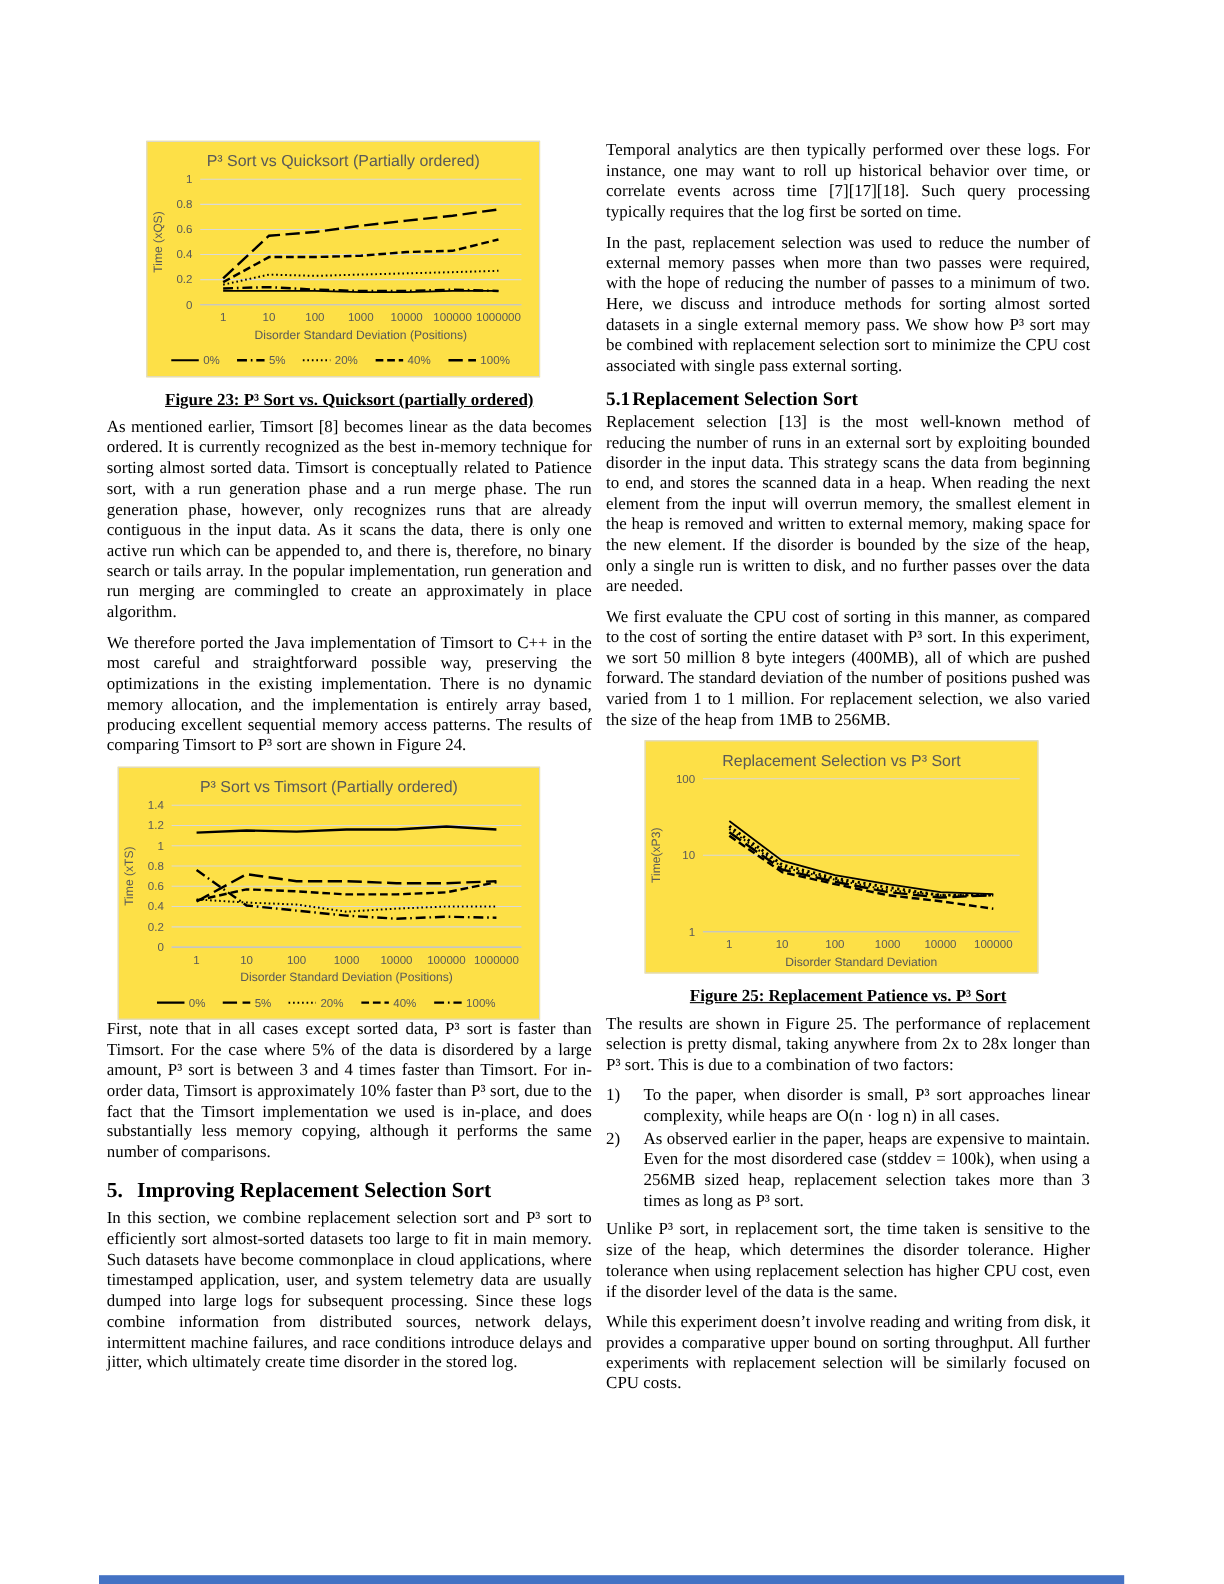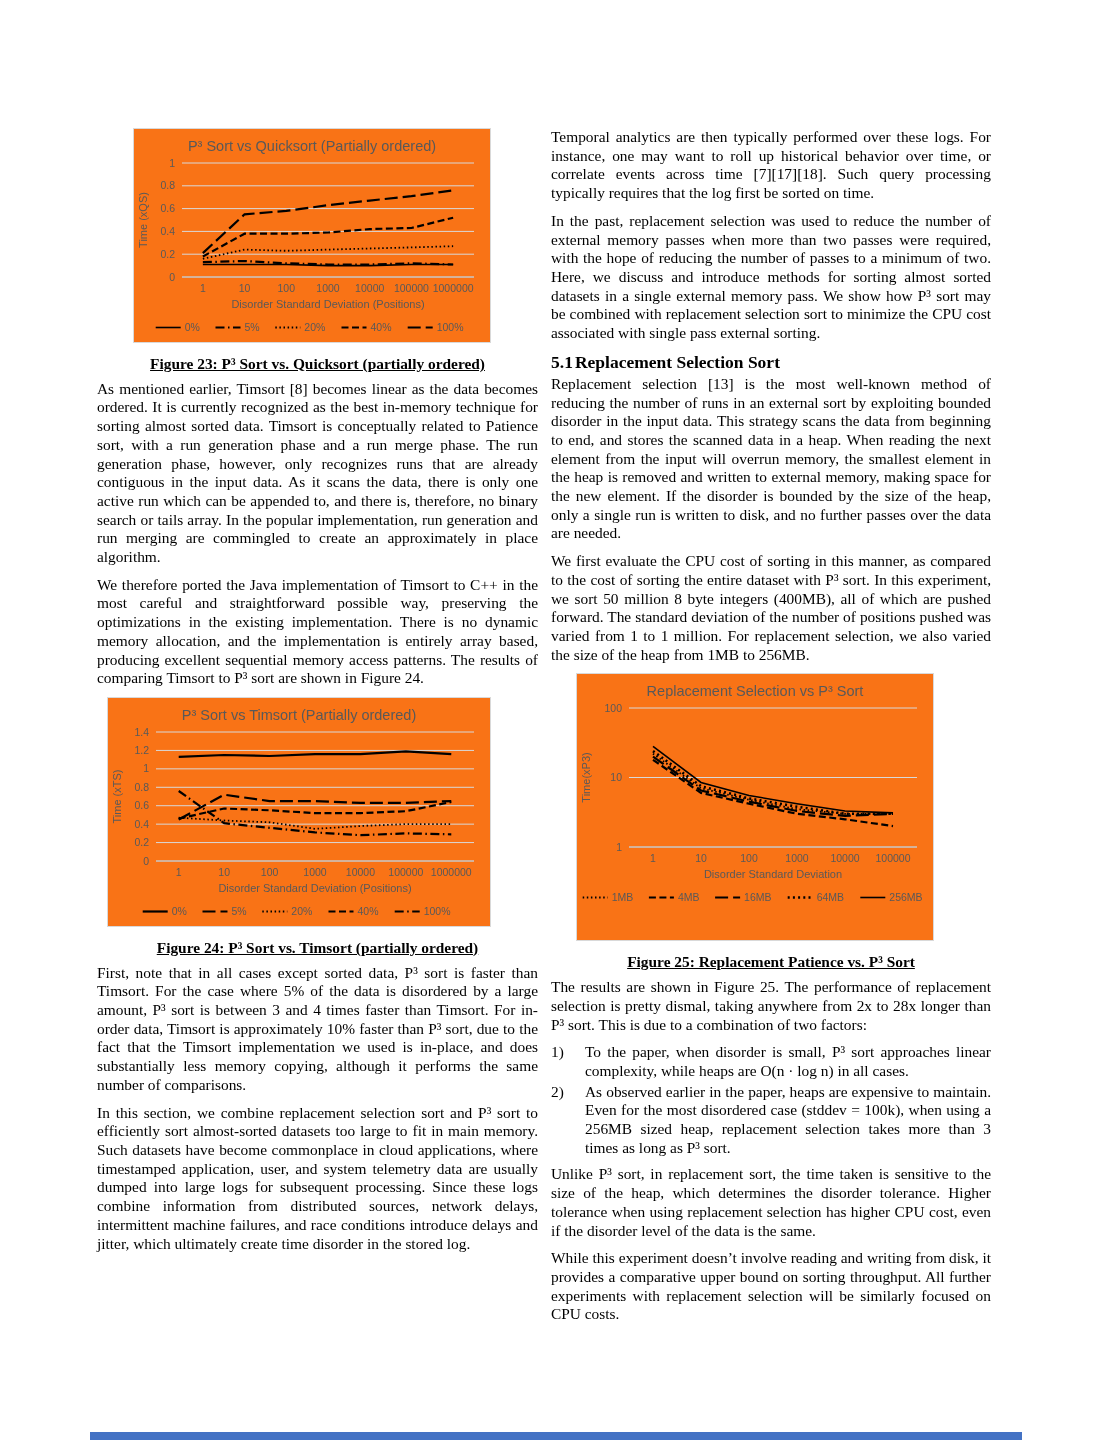--- a/index.html
+++ b/index.html
@@ -5,42 +5,42 @@
   html,body{margin:0;padding:0;}
   body{
     width:1113px;height:1440px;position:relative;background:#ffffff;
     font-family:"Liberation Serif", serif;color:#000;
   }
   .col{position:absolute;top:128px;width:441px;text-align:justify;}
   #left-col{left:97px;}
   #right-col{left:551px;width:440px;}
   p{margin:0 0 9px;font-size:15.4px;line-height:1.215;}
   .fig-box{
-    border:1px solid #d9d9d9;background:#f97316;box-sizing:border-box;overflow:hidden;
+    border:1px solid #d9d9d9;background:#fde047;box-sizing:border-box;overflow:hidden;
   }
   .fig-caption{
     font-weight:bold;text-align:center;font-size:15.4px;line-height:1.15;
     margin:12px 0 7px;
     text-decoration:underline;
   }
   h2.sec{
     font-size:19.5px;margin:14px 0 5px;text-align:left;line-height:1.15;
   }
   h3.subsec{
     font-size:17.5px;margin:8px 0 3px;text-align:left;line-height:1.15;
   }
   .sec-num{margin-right:13px;}
   .subsec-num{margin-right:2px;}
   .num-list{margin:0 0 8px;}
   .num-item{display:flex;margin:0 0 2px;}
   .num-item .marker{flex:0 0 34px;font-size:15.4px;line-height:1.215;}
   .num-item .li-text{flex:1;font-size:15.4px;line-height:1.215;text-align:justify;}
   #fig23-box{width:358px;height:215px;margin-left:36px;}
   #fig24-box{width:384px;height:230px;margin-left:10px;margin-top:1px;}
-  #fig25-box{width:358px;height:268px;margin-left:25px;margin-top:1px;}
+  #fig25-box{width:358px;height:212px;margin-left:35px;margin-top:1px;}
   .footer-bar{position:absolute;left:90px;bottom:0;width:932px;height:8px;}
 </style>
 </head>
 <body>
 
 <div class="col" id="left-col">
 
   <div class="fig-box" id="fig23-box"><svg width="356" height="213" viewBox="0 0 356 213" font-family="&quot;Liberation Sans&quot;, sans-serif">
         <text x="178" y="22" text-anchor="middle" font-size="14.5" fill="#595959">P³ Sort vs Quicksort (Partially ordered)</text>
         <line x1="48" x2="340" y1="148" y2="148" stroke="#d9d9d9" stroke-width="1"></line>
@@ -123,24 +123,24 @@
         <text x="63.69999999999999" y="217" font-size="10.5" fill="#595959">0%</text>
         <line x1="94.49999999999999" x2="119.49999999999999" y1="213.5" y2="213.5" stroke="#000000" stroke-width="2.2" stroke-dasharray="13 5"></line>
         <text x="123.49999999999999" y="217" font-size="10.5" fill="#595959">5%</text>
         <line x1="154.29999999999998" x2="179.29999999999998" y1="213.5" y2="213.5" stroke="#000000" stroke-width="1.8" stroke-dasharray="1.5 2.6"></line>
         <text x="183.29999999999998" y="217" font-size="10.5" fill="#595959">20%</text>
         <line x1="220.5" x2="245.5" y1="213.5" y2="213.5" stroke="#000000" stroke-width="2.2" stroke-dasharray="7 3.5"></line>
         <text x="249.5" y="217" font-size="10.5" fill="#595959">40%</text>
         <line x1="286.7" x2="311.7" y1="213.5" y2="213.5" stroke="#000000" stroke-width="2.2" stroke-dasharray="9 3.5 1.5 3.5"></line>
         <text x="315.7" y="217" font-size="10.5" fill="#595959">100%</text>
       </svg></div>
-  <div class="fig-caption">Figure 24: P³ Sort vs. Timsort (partially ordered)</div>
 
   <p>First, note that in all cases except sorted data, P³ sort is faster than Timsort. For the case where 5% of the data is disordered by a large amount, P³ sort is between 3 and 4 times faster than Timsort. For in-order data, Timsort is approximately 10% faster than P³ sort, due to the fact that the Timsort implementation we used is in-place, and does substantially less memory copying, although it performs the same number of comparisons.</p>
 
+  <h2 class="sec"><span class="sec-num">5.</span><span>Improving Replacement Selection Sort</span></h2>
   <p>In this section, we combine replacement selection sort and P³ sort to efficiently sort almost-sorted datasets too large to fit in main memory. Such datasets have become commonplace in cloud applications, where timestamped application, user, and system telemetry data are usually dumped into large logs for subsequent processing. Since these logs combine information from distributed sources, network delays, intermittent machine failures, and race conditions introduce delays and jitter, which ultimately create time disorder in the stored log.</p>
 
 </div>
 
 <div class="col" id="right-col">
 
   <p>Temporal analytics are then typically performed over these logs. For instance, one may want to roll up historical behavior over time, or correlate events across time [7][17][18]. Such query processing typically requires that the log first be sorted on time.</p>
   <p>In the past, replacement selection was used to reduce the number of external memory passes when more than two passes were required, with the hope of reducing the number of passes to a minimum of two. Here, we discuss and introduce methods for sorting almost sorted datasets in a single external memory pass. We show how P³ sort may be combined with replacement selection sort to minimize the CPU cost associated with single pass external sorting.</p>
 
   <h3 class="subsec"><span class="subsec-num">5.1</span><span>Replacement Selection Sort</span></h3>

